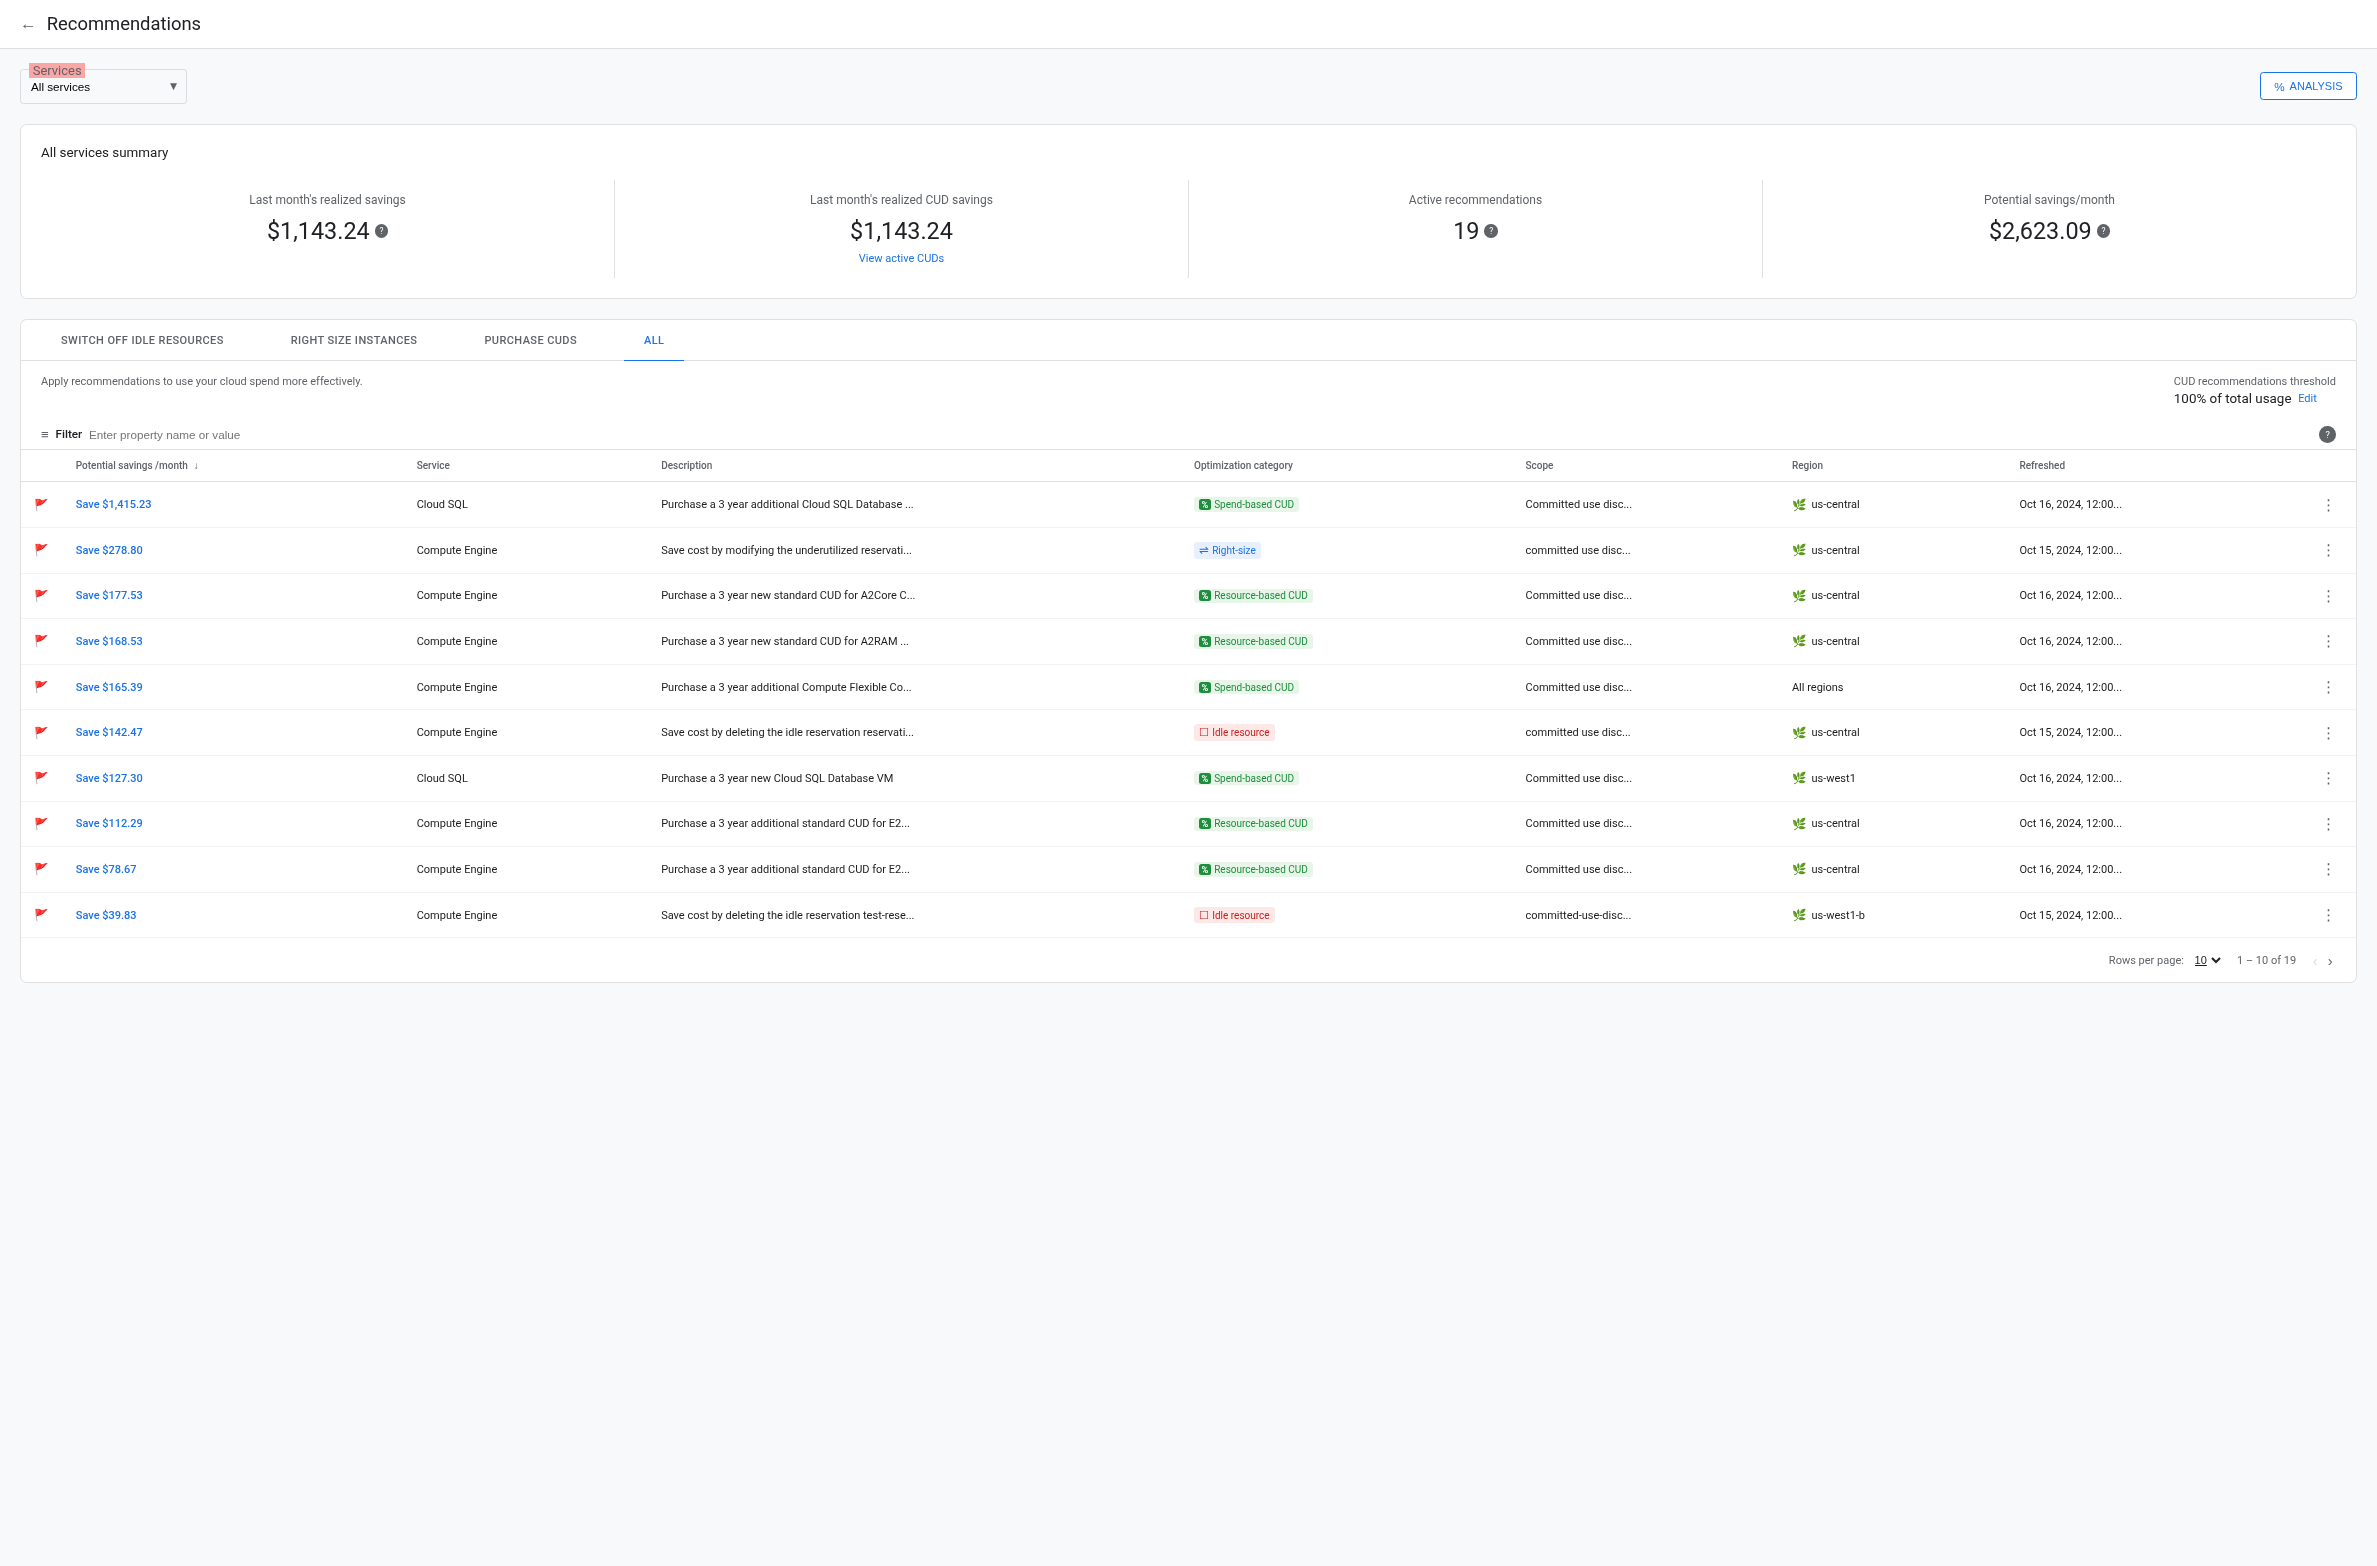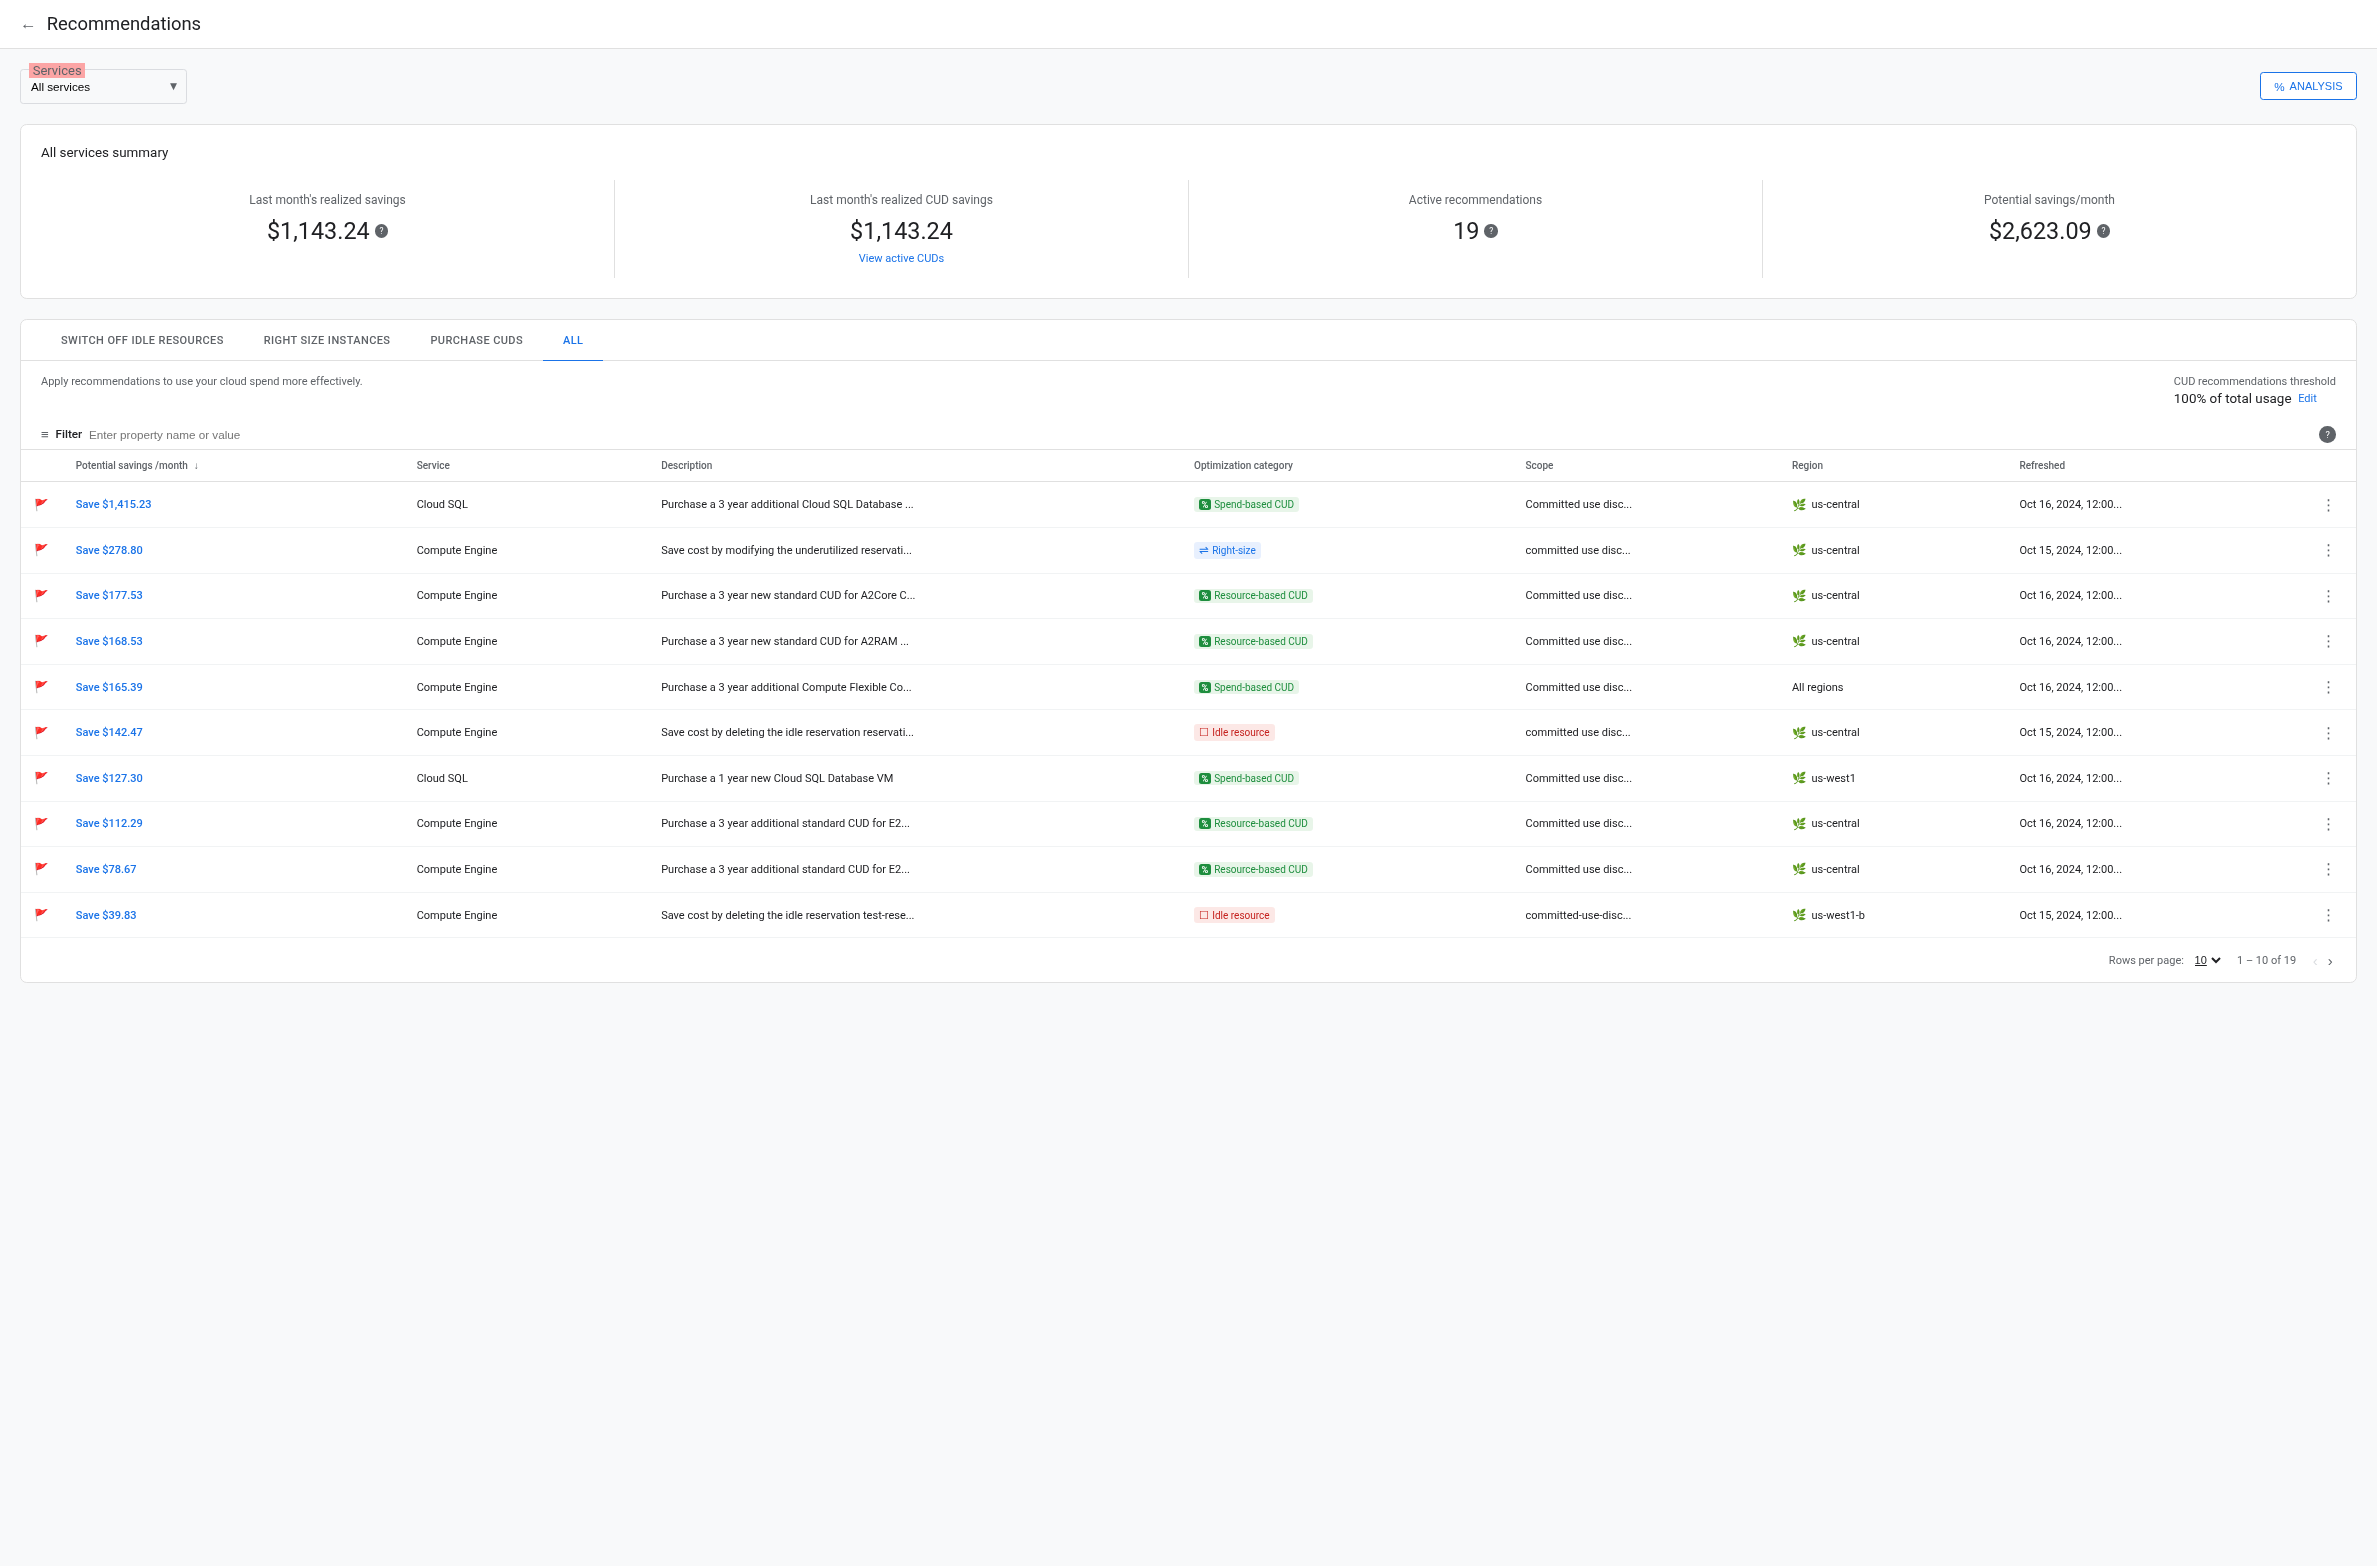--- a/index.html
+++ b/index.html
@@ -61,21 +61,21 @@
     .help-icon {
       width: 13.4px; height: 13.4px; border-radius: 50%; background: #5f6368;
       color: #fff; font-size: 8.4px; display: inline-flex; align-items: center;
       justify-content: center; cursor: pointer; flex-shrink: 0;
     }
     
     .tabs-section {
       background: #fff; border: 0.8px solid #e0e0e0; border-radius: 6.7px;
     }
     .tabs-row {
-      display: flex; border-bottom: 0.8px solid #e0e0e0; padding: 0 20px;
+      display: flex; border-bottom: 0.8px solid #e0e0e0; padding: 0 20px; gap: 27px;
     }
     .tab {
       padding: 13.4px 20px; font-size: 11px; font-weight: 500; cursor: pointer;
       color: #5f6368; border-bottom: 1.7px solid transparent; margin-bottom: -0.8px;
       letter-spacing: 0.4px; text-transform: uppercase;
     }
     .tab.active { color: #1a73e8; border-bottom-color: #1a73e8; }
     
     .recommendations-header {
       display: flex; align-items: flex-start; justify-content: space-between;
@@ -428,21 +428,21 @@
     </td>
   </tr>
             <tr>
     <td>
       <span class="flag-icon">🚩</span>
     </td>
     <td>
       <a class="save-link">Save $127.30</a>
     </td>
     <td>Cloud SQL</td>
-    <td class="desc-cell" title="Purchase a 3 year new Cloud SQL Database VM">Purchase a 1 year new Cloud SQL Database VM</td>
+    <td class="desc-cell" title="Purchase a 3 year new Cloud SQL Database VM">Purchase a 3 year new Cloud SQL Database VM</td>
     <td>
       <span class="opt-badge opt-spend-cud">
         <span style="background:#1e8e3e;color:#fff;border-radius:2.5px;padding:0 2.5px;font-size:9.2px;font-weight:bold">%</span> Spend-based CUD
       </span>
     </td>
     <td class="scope-cell" title="Committed use disc...">Committed use disc...</td>
     <td>
       <div class="region-cell">
         <span class="region-icon">🌿</span>
         <span>us-west1</span>

